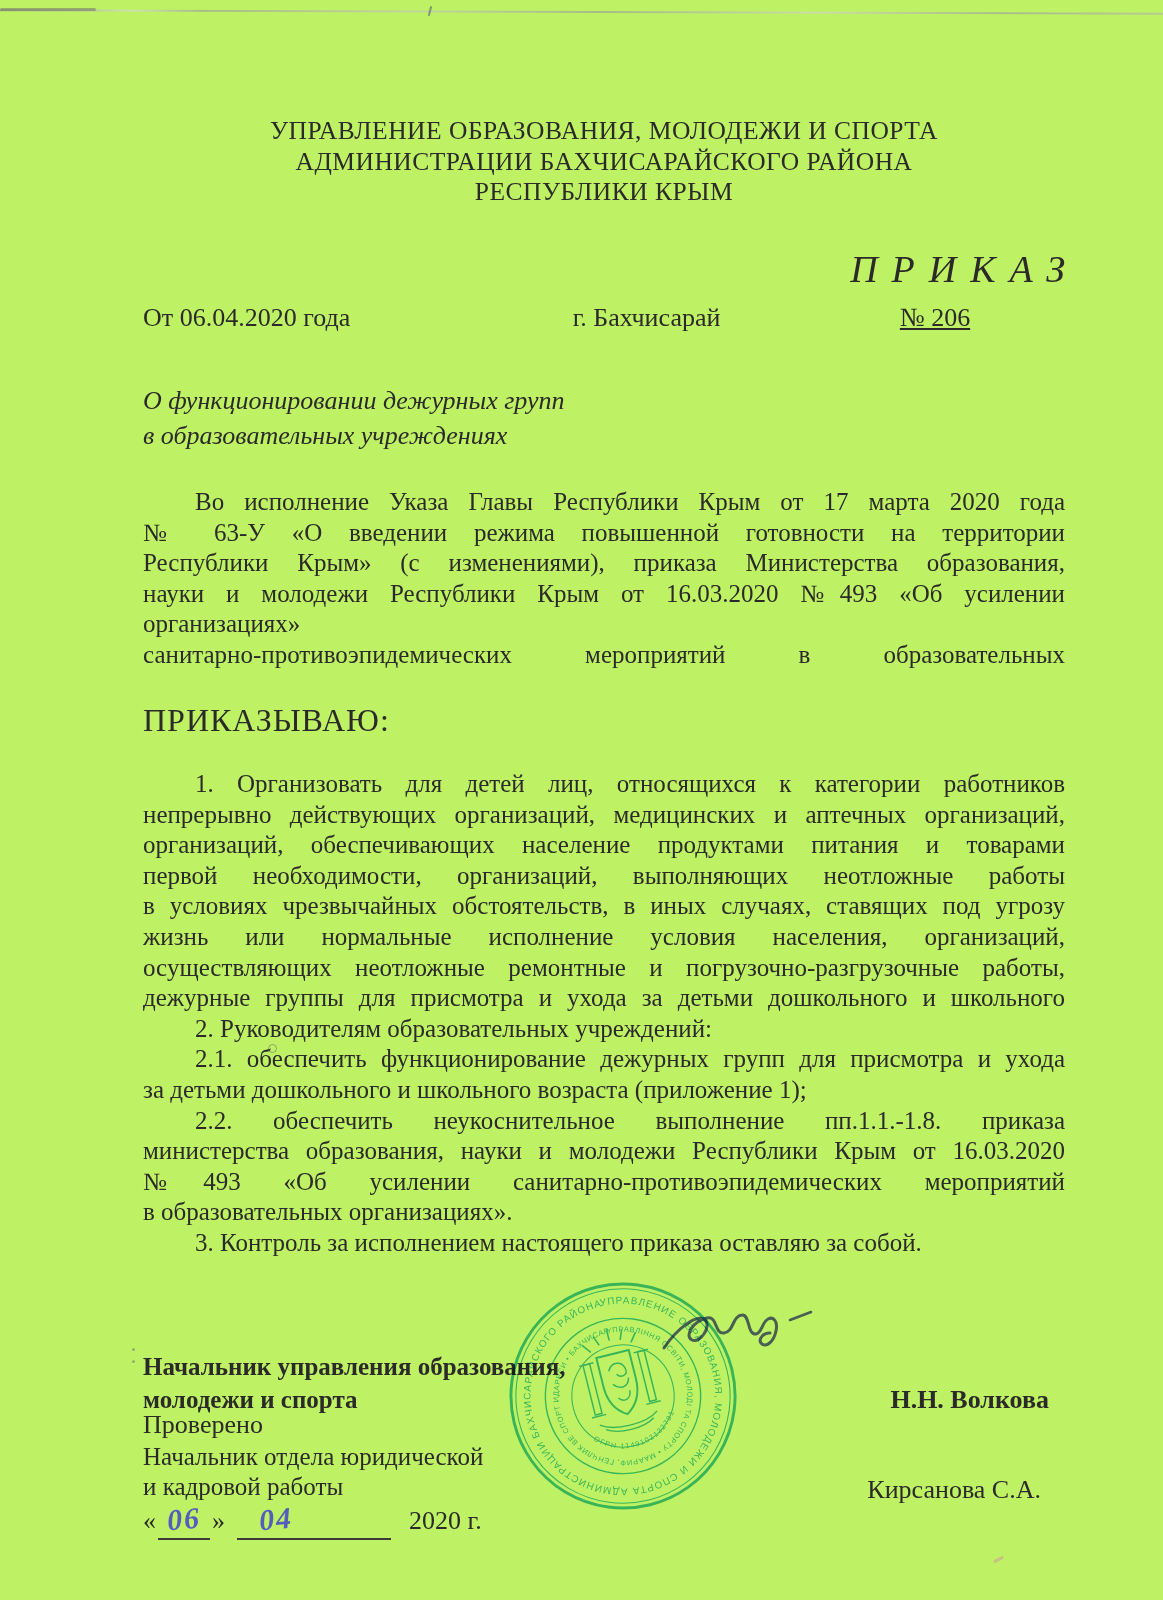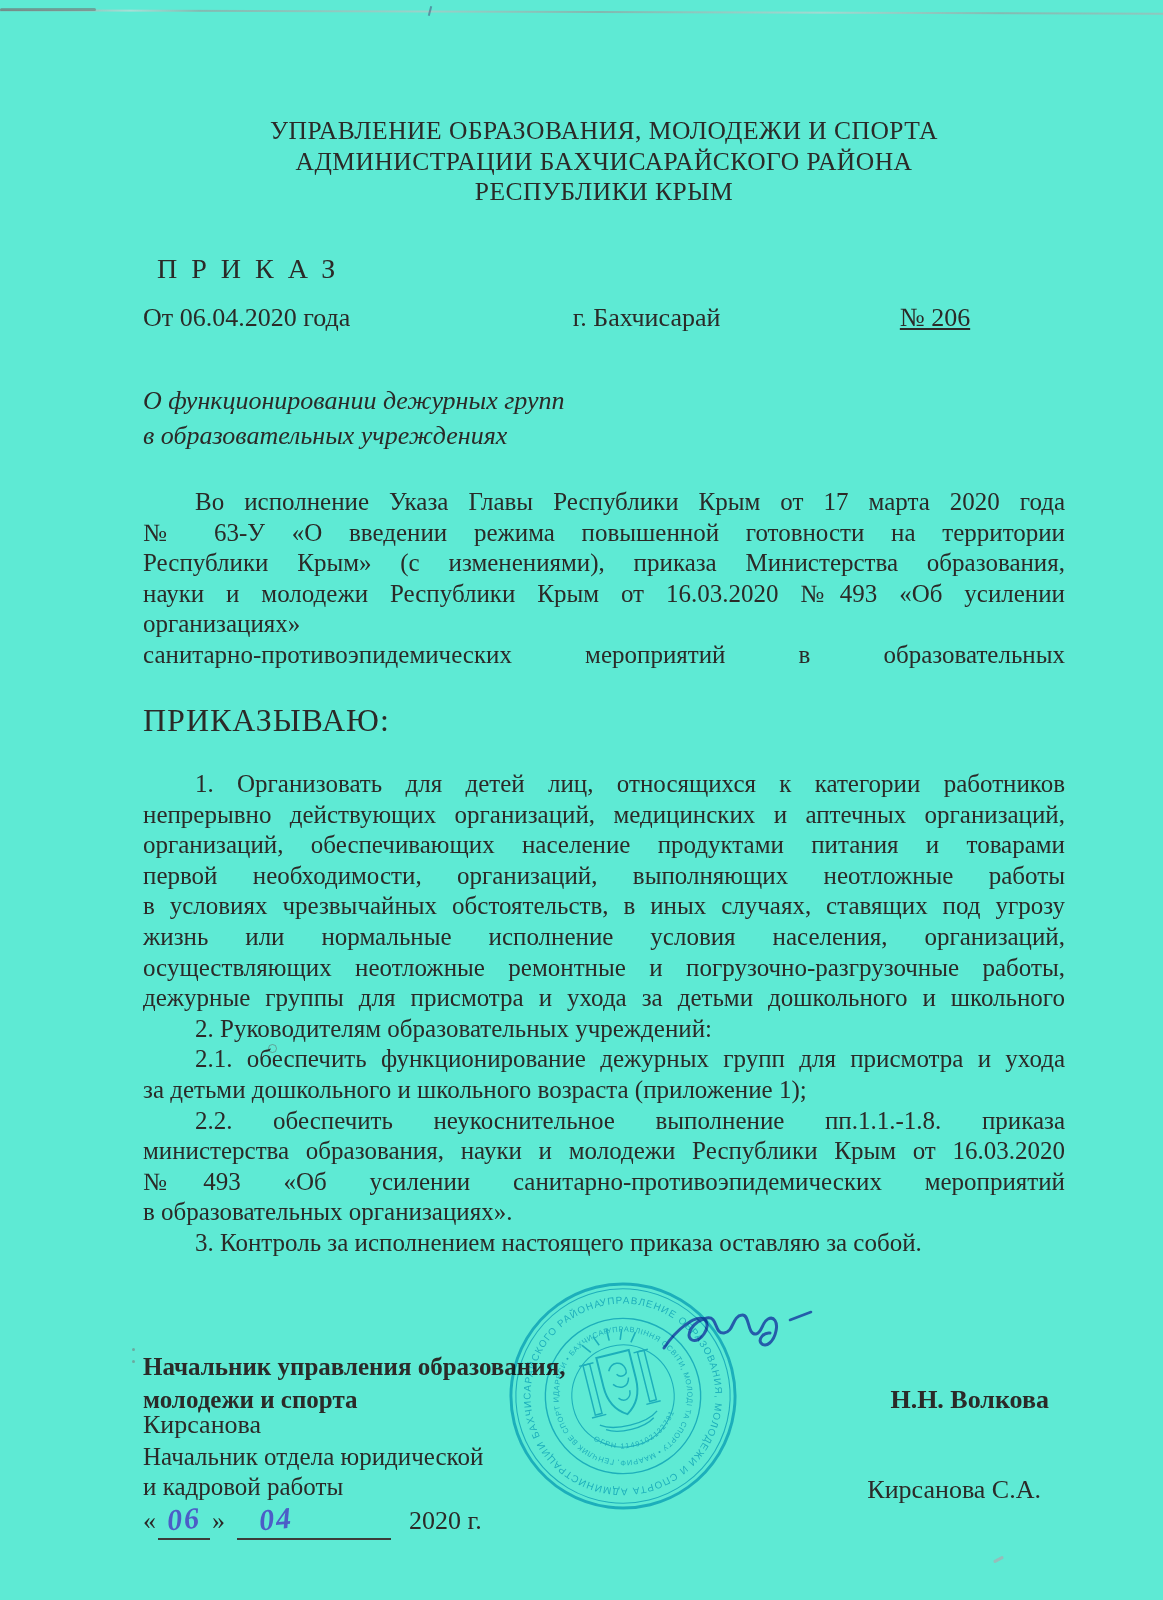--- a/index.html
+++ b/index.html
@@ -4,21 +4,21 @@
 <style>
   :root{
     --text:#2b2a28;
     --stamp:#38b8de;
     --ink:#4b4ec6;
   }
   html,body{margin:0;padding:0;background:#e9e9e9;}
   .page{
     position:relative;
     width:1163px;height:1600px;
-    background:#5eead4;
+    background:#bef264;
     overflow:hidden;
     font-family:"Liberation Serif","DejaVu Serif",serif;
     color:var(--text);
   }
   
   .scan-line{position:absolute;top:11px;left:0;width:1170px;height:1.6px;
     background:linear-gradient(90deg,#8a8a8a 0,#b5b5b5 90px,#d8d8d8 130px,#9a9a9a 200px,
       #c2c2c2 420px,#989898 600px,#cfcfcf 820px,#9c9c9c 1000px,#b0b0b0 1163px);
     transform:rotate(0.18deg);opacity:.6;}
   .scan-blob{position:absolute;top:8px;left:0;width:96px;height:3px;background:#6f6f6f;
@@ -32,22 +32,22 @@
   .speck-pink{position:absolute;left:993px;top:1558px;width:11px;height:3px;background:#cf8fa0;
     opacity:.5;transform:rotate(-28deg);border-radius:2px;}
   
   .col{position:absolute;left:143px;width:922px;}
   .ln{height:30.6px;line-height:30.6px;font-size:25px;}
   .just .ln{text-align:justify;text-align-last:justify;}
   .just .ln.last{text-align-last:left;}
   .ind .ln:first-child{text-indent:52px;}
   .hdr{top:116px;letter-spacing:.5px;}
   .hdr .ln{text-align:center;font-size:25.5px;}
-  .prikaz{top:252px;text-align:left;font-size:28px;letter-spacing:14px;padding-left:14px;
-    height:34px;line-height:34px;}
+  .prikaz{top:252px;text-align:right;font-size:38px;letter-spacing:14px;padding-left:14px;
+    height:34px;line-height:34px;font-style:italic;}
   .daterow{top:303px;display:flex;align-items:baseline;font-size:26px;}
   .daterow .d-left{width:300px;text-align:left;}
   .daterow .d-mid{flex:1;text-align:center;}
   .daterow .d-right{width:170px;text-align:center;padding-right:45px;box-sizing:content-box;text-decoration:underline;}
   .subject{top:383px;font-style:italic;}
   .subject .ln{height:35px;line-height:35px;font-size:26px;}
   .preamble{top:487px;}
   .resolve{top:704px;font-size:32px;letter-spacing:1px;height:32px;line-height:32px;}
   .bodytext{top:769px;}
   .sig{top:1312px;font-weight:bold;font-size:26px;margin-top:38px;}
@@ -147,21 +147,21 @@
 
   <div class="col sig">
     <div class="role">
         <div class="ln">Начальник управления образования,</div>
         <div class="ln last">молодежи и спорта</div>
       </div>
     <div class="sig-name">Н.Н. Волкова</div>
   </div>
 
   <div class="col ver">
-    <div class="vline">Кирсанова</div>
+    <div class="vline">Проверено</div>
     <div>
         <div class="ln">Начальник отдела юридической</div>
         <div class="ln last">и кадровой работы</div>
       </div>
     <div class="ver-name">Кирсанова С.А.</div>
   </div>
 
   <div class="col datefill">
     <span>«</span>
       <span class="slot-day"><span class="hand">06</span></span>

